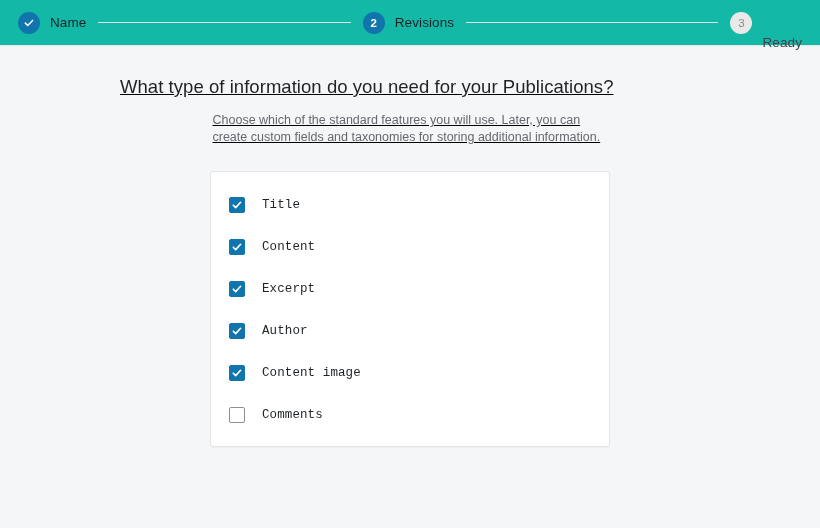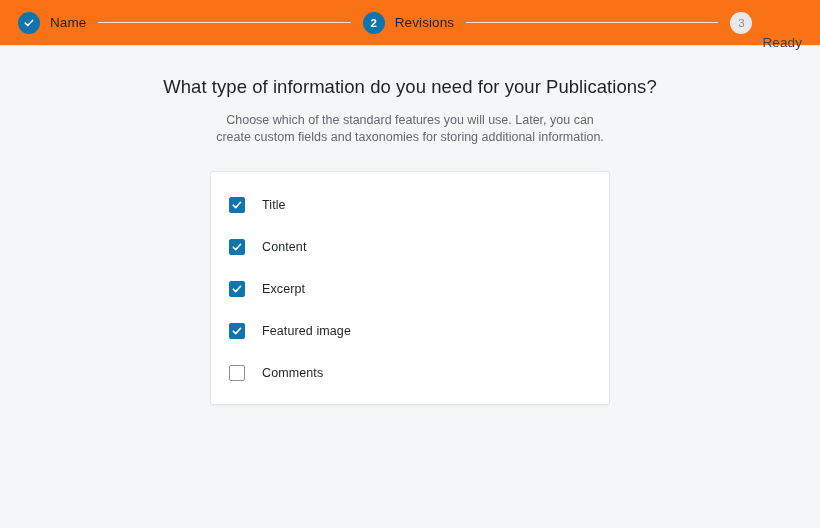--- a/index.html
+++ b/index.html
@@ -12,21 +12,21 @@
     overflow: hidden;
     background: #f5f6f7;
     font-family: "Liberation Sans", sans-serif;
     -webkit-font-smoothing: antialiased;
   }
 
   
   .wizard-header {
     position: relative;
     height: 46px;
-    background: #f97316;
+    background: #14b8a6;
     border-bottom: 1px solid #e6e7e8;
     box-sizing: border-box;
   }
   .steps {
     display: flex;
     align-items: center;
     height: 45px;
     padding: 0 18px;
     box-sizing: border-box;
   }
@@ -75,22 +75,22 @@
   }
 
   
   .page-body {
     height: 482px;
     overflow: hidden;
     box-sizing: border-box;
     padding-top: 29px;
   }
   .intro {
-    text-align: center;
     padding: 0 120px;
+    text-decoration: underline;
   }
   .page-title {
     font-size: 18.5px;
     line-height: 23px;
     color: #1d2327;
     font-weight: 400;
     margin: 0;
     letter-spacing: .05px;
   }
   .page-subtitle {
@@ -114,20 +114,21 @@
     padding: 12px 0 10px;
     box-sizing: border-box;
   }
   .feature-row {
     display: flex;
     align-items: center;
     height: 42px;
     padding: 0 18px;
     box-sizing: border-box;
     cursor: default;
+    font-family: Liberation Mono, monospace;
   }
   .cb {
     width: 16px;
     height: 16px;
     border-radius: 2px;
     box-sizing: border-box;
     flex: 0 0 auto;
     display: flex;
     align-items: center;
     justify-content: center;
@@ -213,21 +214,29 @@
             </svg>
           </span>
           <span class="feature-label">Excerpt</span>
         </div>
         <div class="feature-row">
           <span class="cb on">
             <svg width="12" height="12" viewBox="0 0 12 12" aria-hidden="true">
               <path d="M2.3 6.2 L4.7 8.6 L9.6 3.3" fill="none" stroke="#ffffff" stroke-width="1.6" stroke-linecap="round" stroke-linejoin="round"></path>
             </svg>
           </span>
-          <span class="feature-label">Featured image</span>
+          <span class="feature-label">Author</span>
+        </div>
+        <div class="feature-row">
+          <span class="cb on">
+            <svg width="12" height="12" viewBox="0 0 12 12" aria-hidden="true">
+              <path d="M2.3 6.2 L4.7 8.6 L9.6 3.3" fill="none" stroke="#ffffff" stroke-width="1.6" stroke-linecap="round" stroke-linejoin="round"></path>
+            </svg>
+          </span>
+          <span class="feature-label">Content image</span>
         </div>
         <div class="feature-row">
           <span class="cb off"></span>
           <span class="feature-label">Comments</span>
         </div>
       </div>
 
   </div>
 </div>
 

